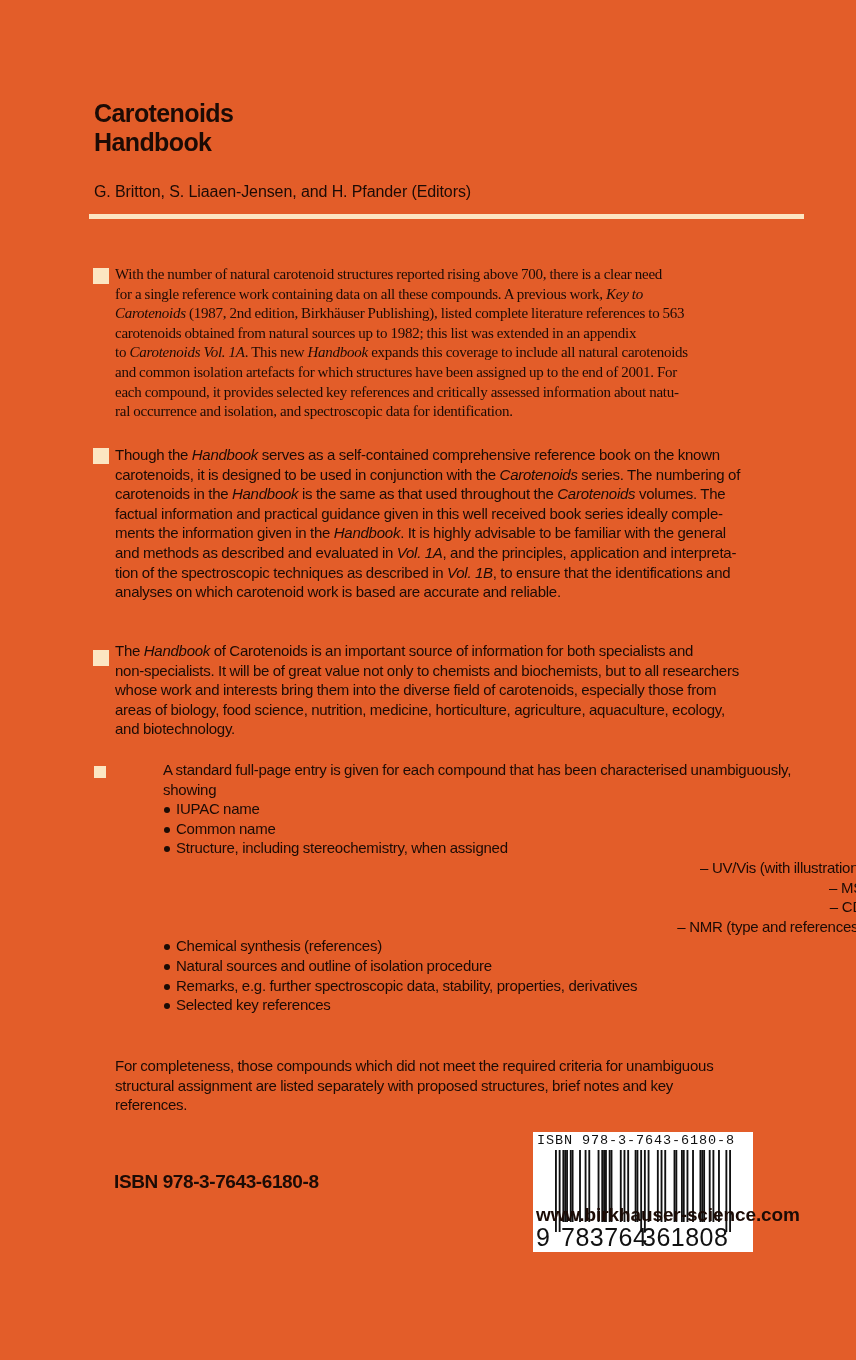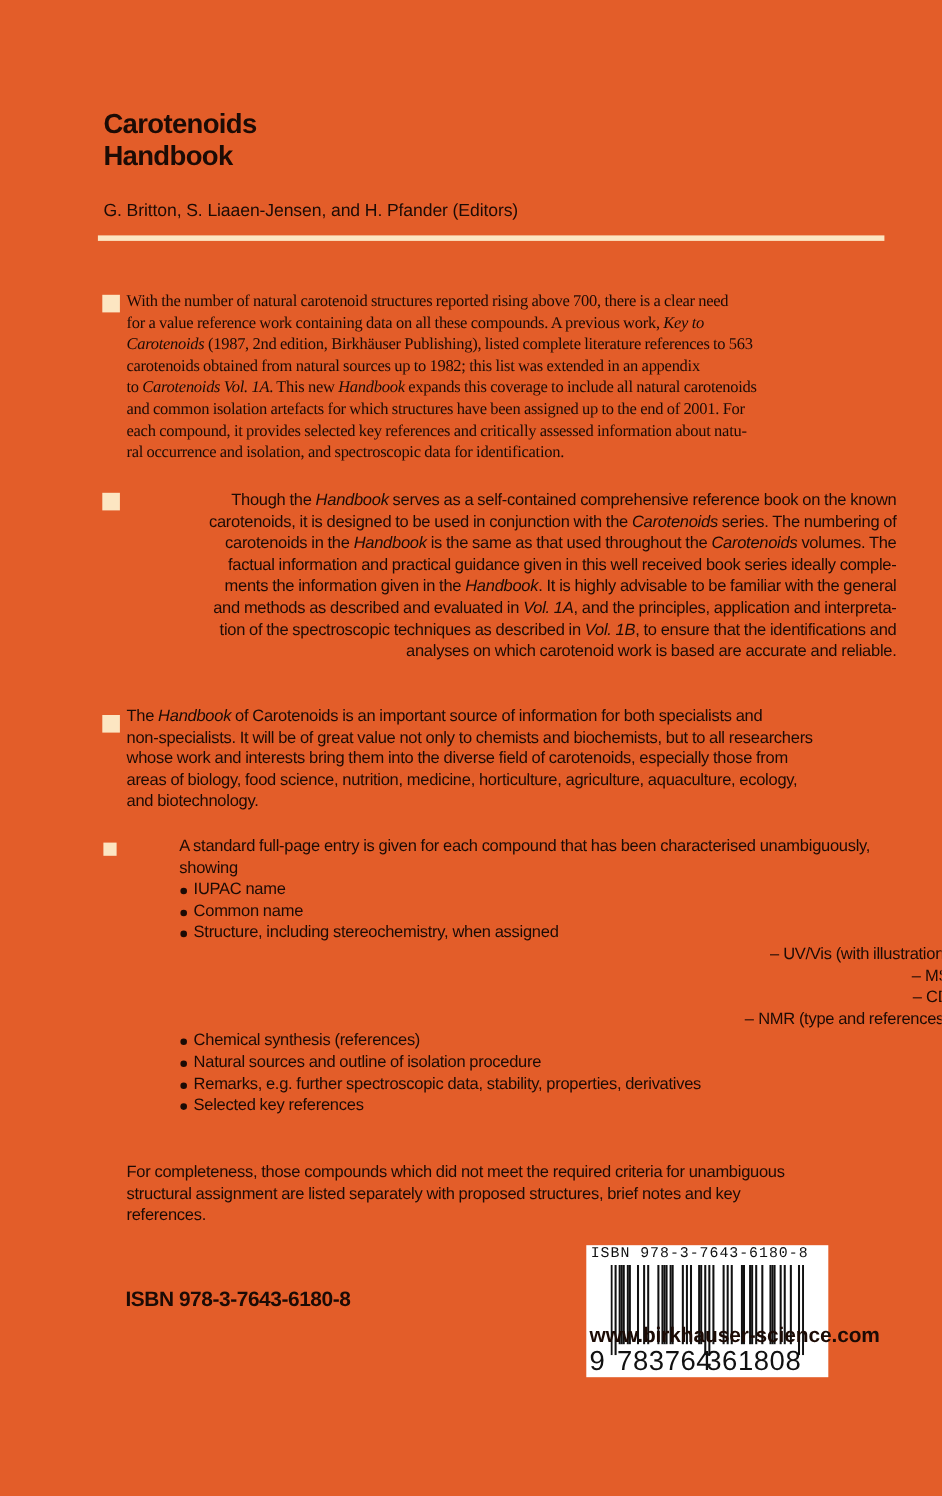--- a/index.html
+++ b/index.html
@@ -97,31 +97,31 @@
   <span>Handbook</span>
 </h1>
 
 <div class="editors">G. Britton, S. Liaaen-Jensen, and H. Pfander (Editors)</div>
 
 <div class="rule"></div>
 
 <div class="bullet-square" style="top:268px;"></div>
 <div class="para" style="top:265px;font-family:Liberation Serif, serif;">
     <span class="line"><span>With the number of natural carotenoid structures reported rising above 700, there is a clear need</span></span>
-    <span class="line"><span>for a value reference work containing data on all these compounds. A previous work, </span><em>Key to</em></span>
+    <span class="line"><span>for a single reference work containing data on all these compounds. A previous work, </span><em>Key to</em></span>
     <span class="line"><em>Carotenoids</em><span> (1987, 2nd edition, Birkhäuser Publishing), listed complete literature references to 563</span></span>
     <span class="line"><span>carotenoids obtained from natural sources up to 1982; this list was extended in an appendix</span></span>
     <span class="line"><span>to </span><em>Carotenoids Vol. 1A</em><span>. This new </span><em>Handbook</em><span> expands this coverage to include all natural carotenoids</span></span>
     <span class="line"><span>and common isolation artefacts for which structures have been assigned up to the end of 2001. For</span></span>
     <span class="line"><span>each compound, it provides selected key references and critically assessed information about natu-</span></span>
     <span class="line"><span>ral occurrence and isolation, and spectroscopic data for identification.</span></span>
   </div>
 
 <div class="bullet-square" style="top:448px;"></div>
-<div class="para" style="top:445px;text-align:right;">
+<div class="para" style="top:445px;">
     <span class="line"><span>Though the </span><em>Handbook</em><span> serves as a self-contained comprehensive reference book on the known</span></span>
     <span class="line"><span>carotenoids, it is designed to be used in conjunction with the </span><em>Carotenoids</em><span> series. The numbering of</span></span>
     <span class="line"><span>carotenoids in the </span><em>Handbook</em><span> is the same as that used throughout the </span><em>Carotenoids</em><span> volumes. The</span></span>
     <span class="line"><span>factual information and practical guidance given in this well received book series ideally comple-</span></span>
     <span class="line"><span>ments the information given in the </span><em>Handbook</em><span>. It is highly advisable to be familiar with the general</span></span>
     <span class="line"><span>and methods as described and evaluated in </span><em>Vol. 1A</em><span>, and the principles, application and interpreta-</span></span>
     <span class="line"><span>tion of the spectroscopic techniques as described in </span><em>Vol. 1B</em><span>, to ensure that the identifications and</span></span>
     <span class="line"><span>analyses on which carotenoid work is based are accurate and reliable.</span></span>
   </div>
 

